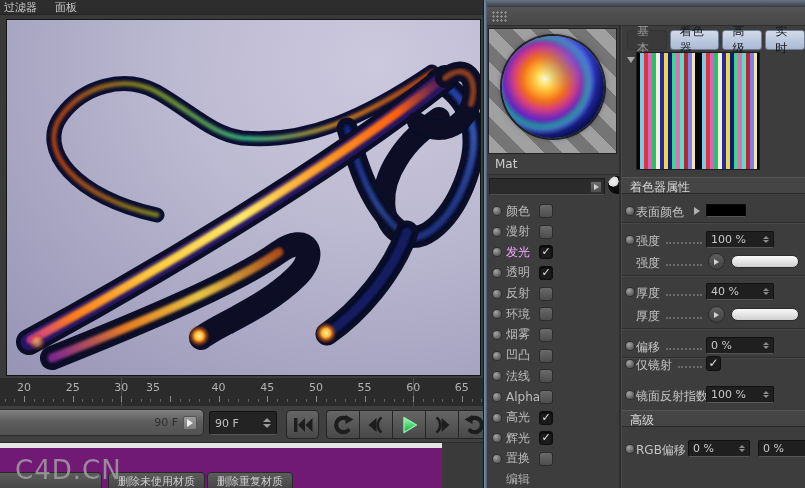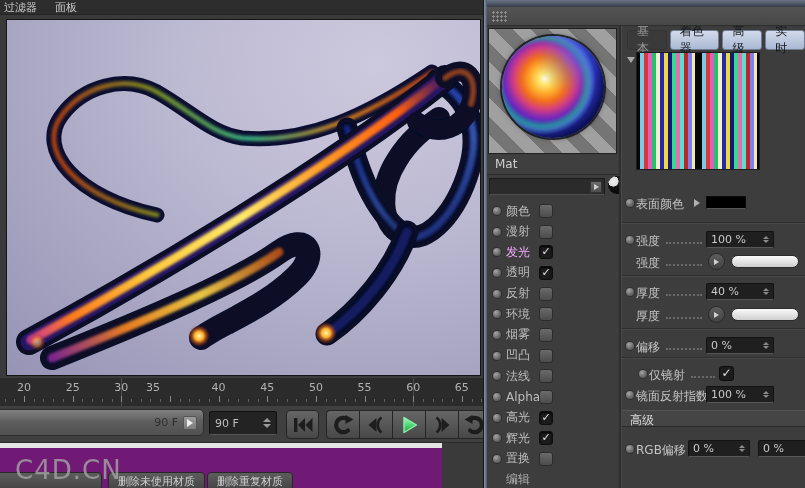--- a/index.html
+++ b/index.html
@@ -509,22 +509,23 @@
       <div id="tabs">
           <div class="tab dim">基本</div>
           <div class="tab lit">着色器</div>
           <div class="tab lit">高级</div>
           <div class="tab lit">实时</div>
         </div>
 
       <span class="tri-dn"></span>
       <div id="shader-preview"></div>
 
-
-      <div class="prow" style="top:168px;">
+      <div class="phead" style="top:151px;">着色器属性</div>
+
+      <div class="prow" style="top:176px;">
         <span class="pdot"></span>
         <span class="plabel">表面颜色</span>
         <span class="tri-r-label"></span>
         <span class="swatch"></span>
       </div>
       <div class="sep" style="top:196px;"></div>
 
       <div class="prow" style="top:205px;">
         <span class="pdot"></span>
         <span class="plabel">强度</span>
@@ -576,21 +577,21 @@
         <span class="vbox" style="left:84px;width:68px;">
           <span>0 %</span>
           <span class="stepper">
               <span class="st-up"></span>
               <span class="st-dn"></span>
             </span>
         </span>
       </div>
       <div class="sep" style="top:331px;"></div>
 
-      <div class="prow" style="top:339px;margin-left:13px;">
+      <div class="prow" style="top:329px;">
         <span class="pdot"></span>
         <span class="plabel">仅镜射</span>
         <span class="leader" style="left:56px;width:24px;"></span>
         <span class="pcheck">✓</span>
       </div>
 
       <div class="prow" style="top:360px;">
         <span class="pdot"></span>
         <span class="plabel">镜面反射指数</span>
         <span class="vbox" style="left:84px;width:68px;">

